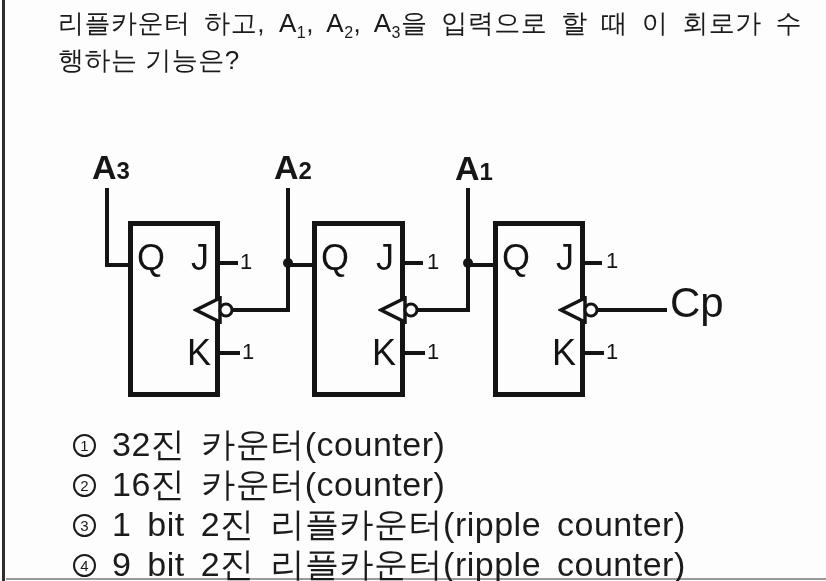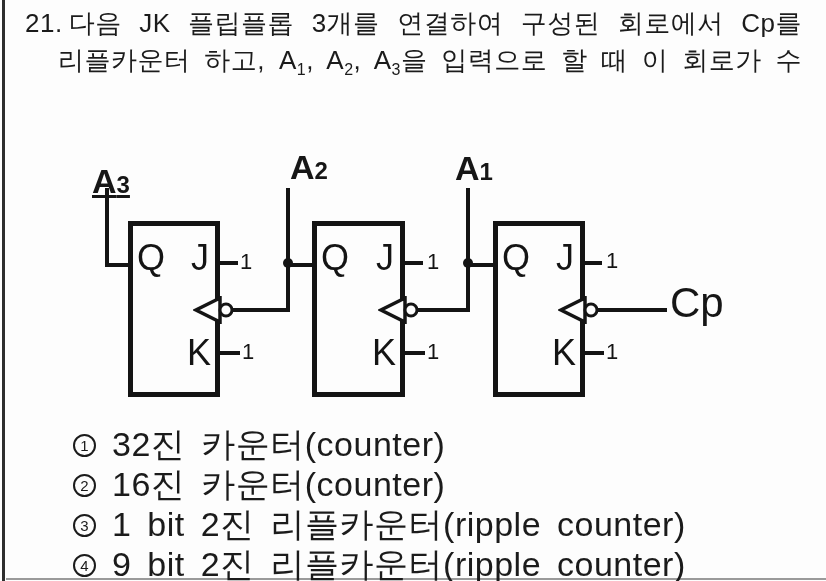--- a/index.html
+++ b/index.html
@@ -43,28 +43,28 @@
   .otext { margin-left:16px; font-size:34px; white-space:nowrap; word-spacing:6px; letter-spacing:0.5px; }
 </style>
 </head>
 <body>
 
 <div class="page">
   <div class="left-rule"></div>
   <div class="bottom-rule"></div>
 
   <div class="question">
-    <div class="q-line"><span class="q-num">21.</span><span>다음 JK 플립플롭 3개를 연결하여 구성된 회로에서 Cp를</span></div>
     <div class="q-line q-cont"><span>리플카운터 하고, </span><span><span>A</span><sub class="qsub">1</sub></span><span>, </span><span><span>A</span><sub class="qsub">2</sub></span><span>, </span><span><span>A</span><sub class="qsub">3</sub></span><span>을 입력으로 할 때 이 회로가 수</span></div>
+    <div class="q-line q-cont q-last">행하는 기능은?</div>
   </div>
 
   <div>
 
-    <div class="outlabel" style="left:92px;top:164px;text-decoration:underline;"><span>A</span><span class="sm">3</span></div>
-    <div class="outlabel" style="left:290px;top:150px;"><span>A</span><span class="sm">2</span></div>
+    <div class="outlabel" style="left:92px;top:150px;"><span>A</span><span class="sm">3</span></div>
+    <div class="outlabel" style="left:274px;top:150px;"><span>A</span><span class="sm">2</span></div>
     <div class="outlabel" style="left:455px;top:151px;"><span>A</span><span class="sm">1</span></div>
 
     <div class="ff" style="left:128px;top:221px;">
       <span class="pin q">Q</span>
       <span class="pin j">J</span>
       <span class="pin k">K</span>
     </div>
     <div class="ff" style="left:312px;top:221px;width:93px;">
       <span class="pin q">Q</span>
       <span class="pin j">J</span>

